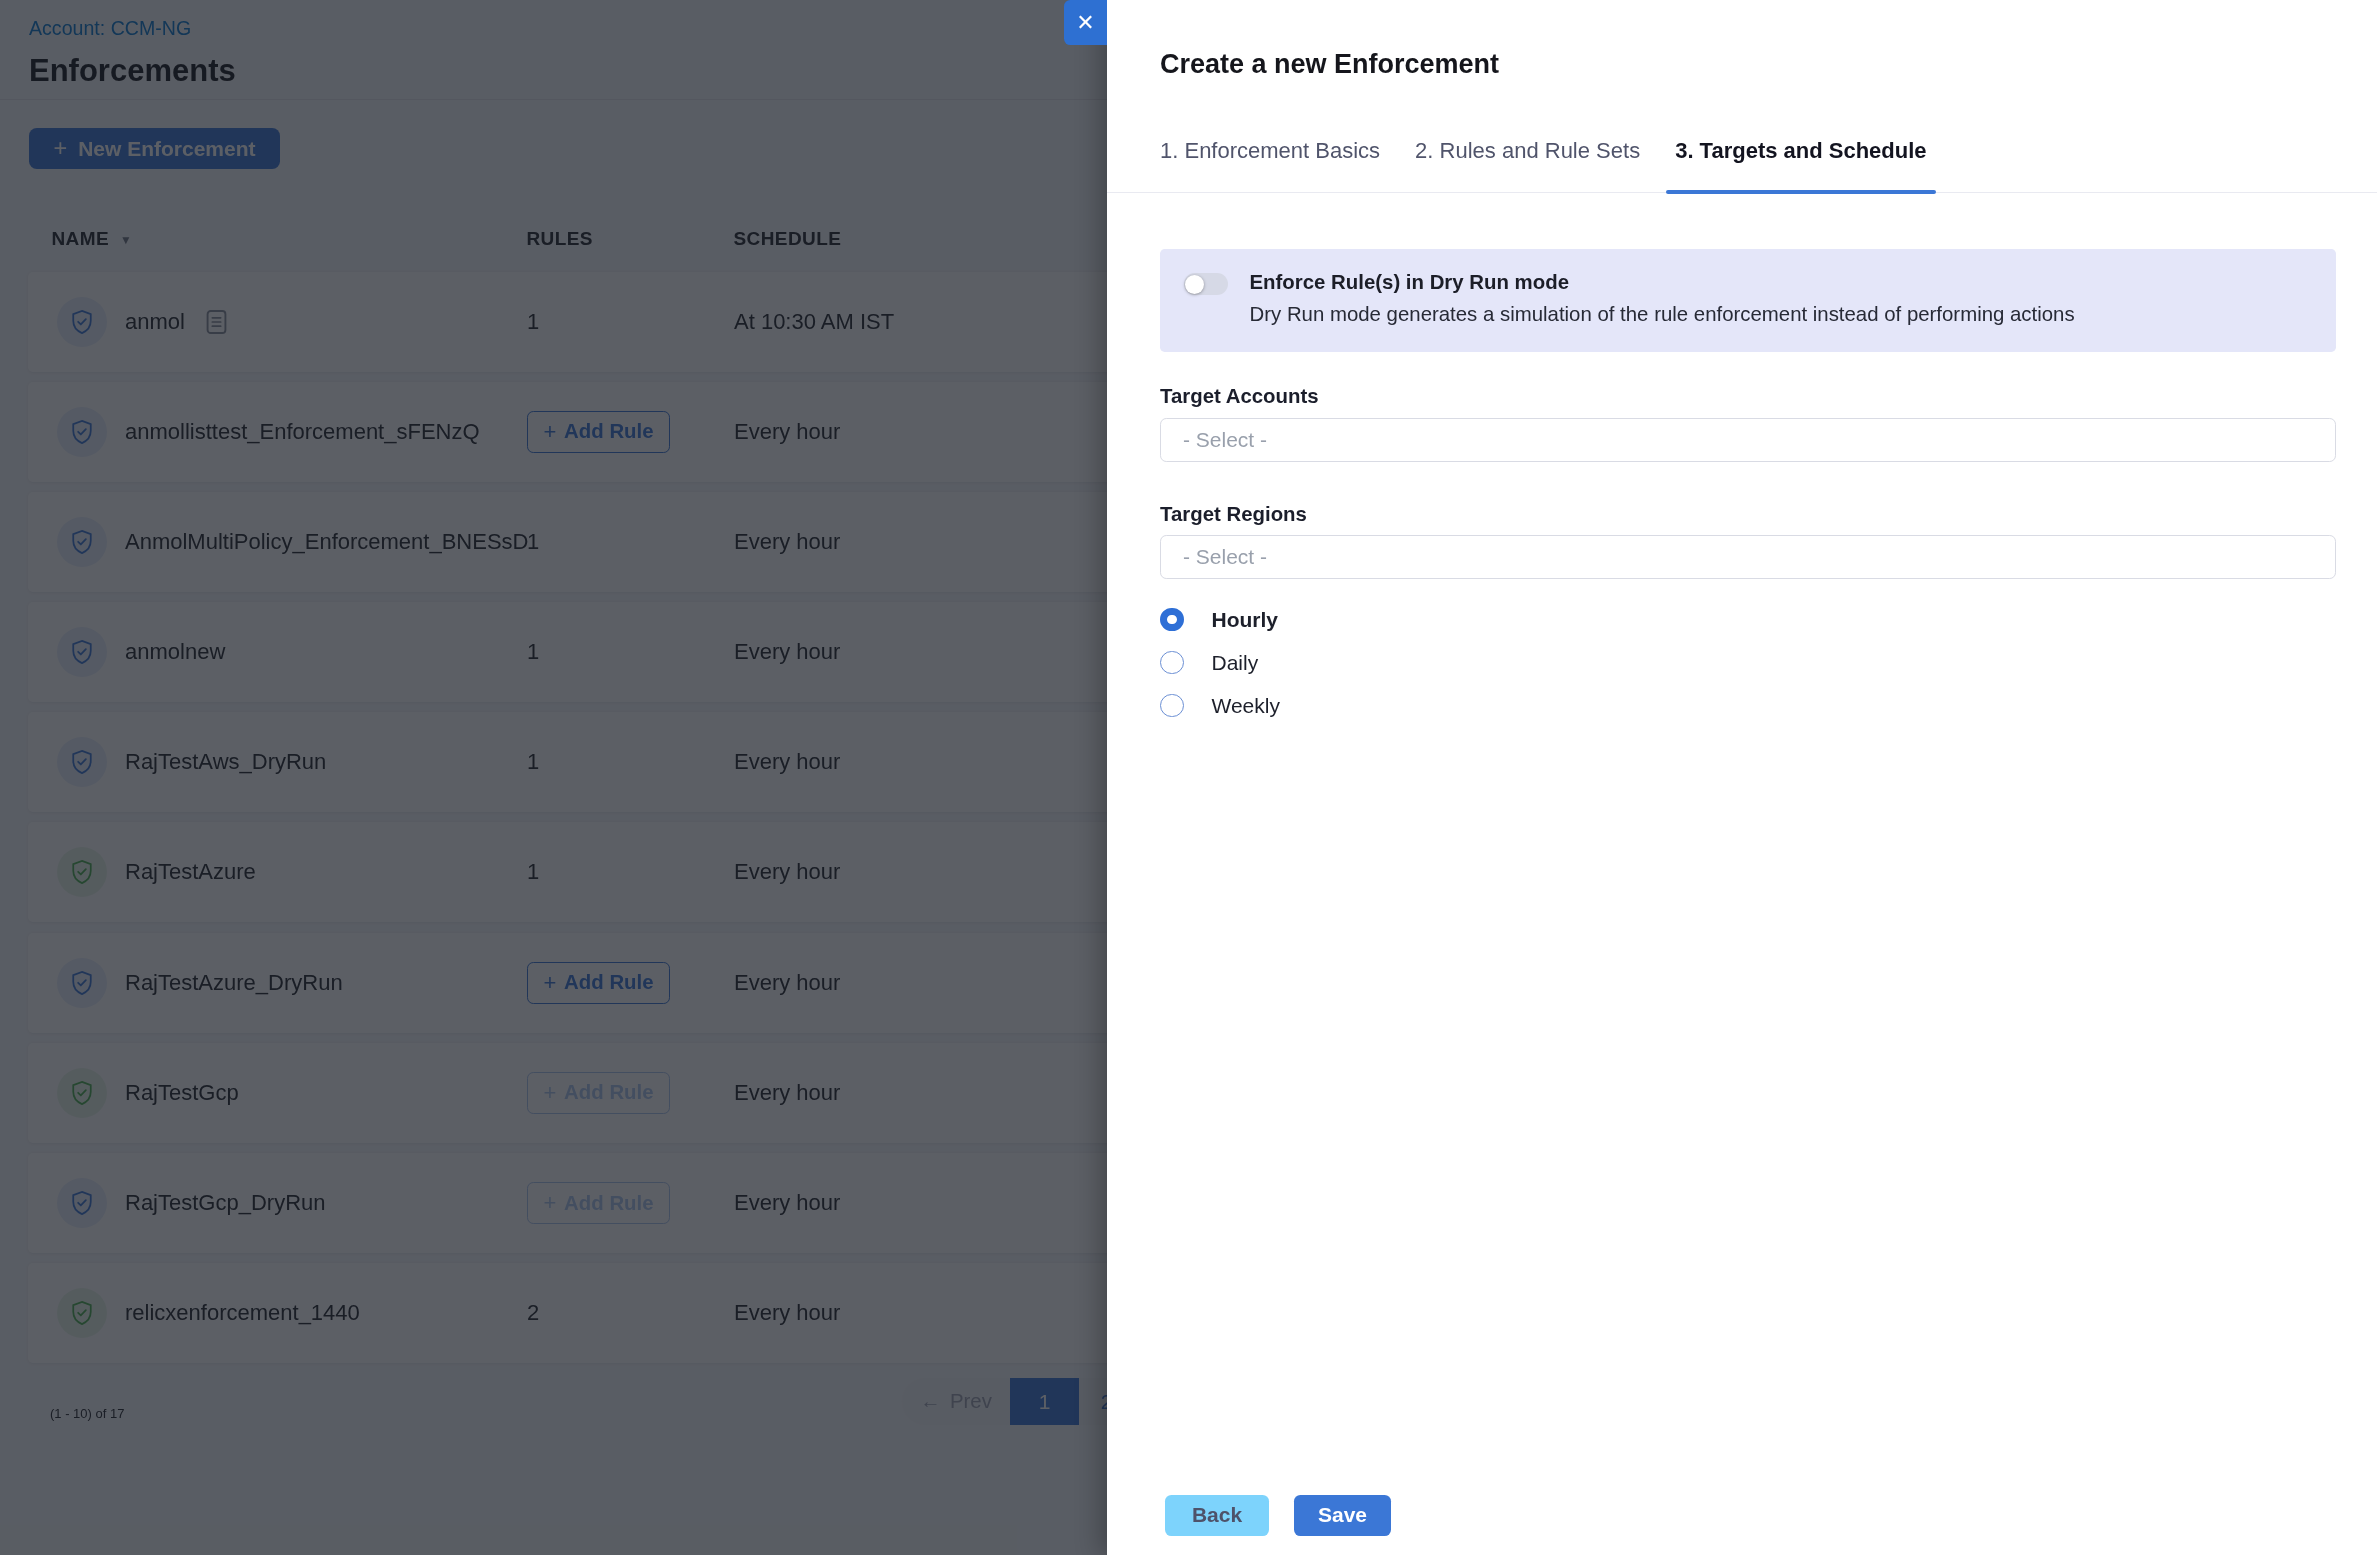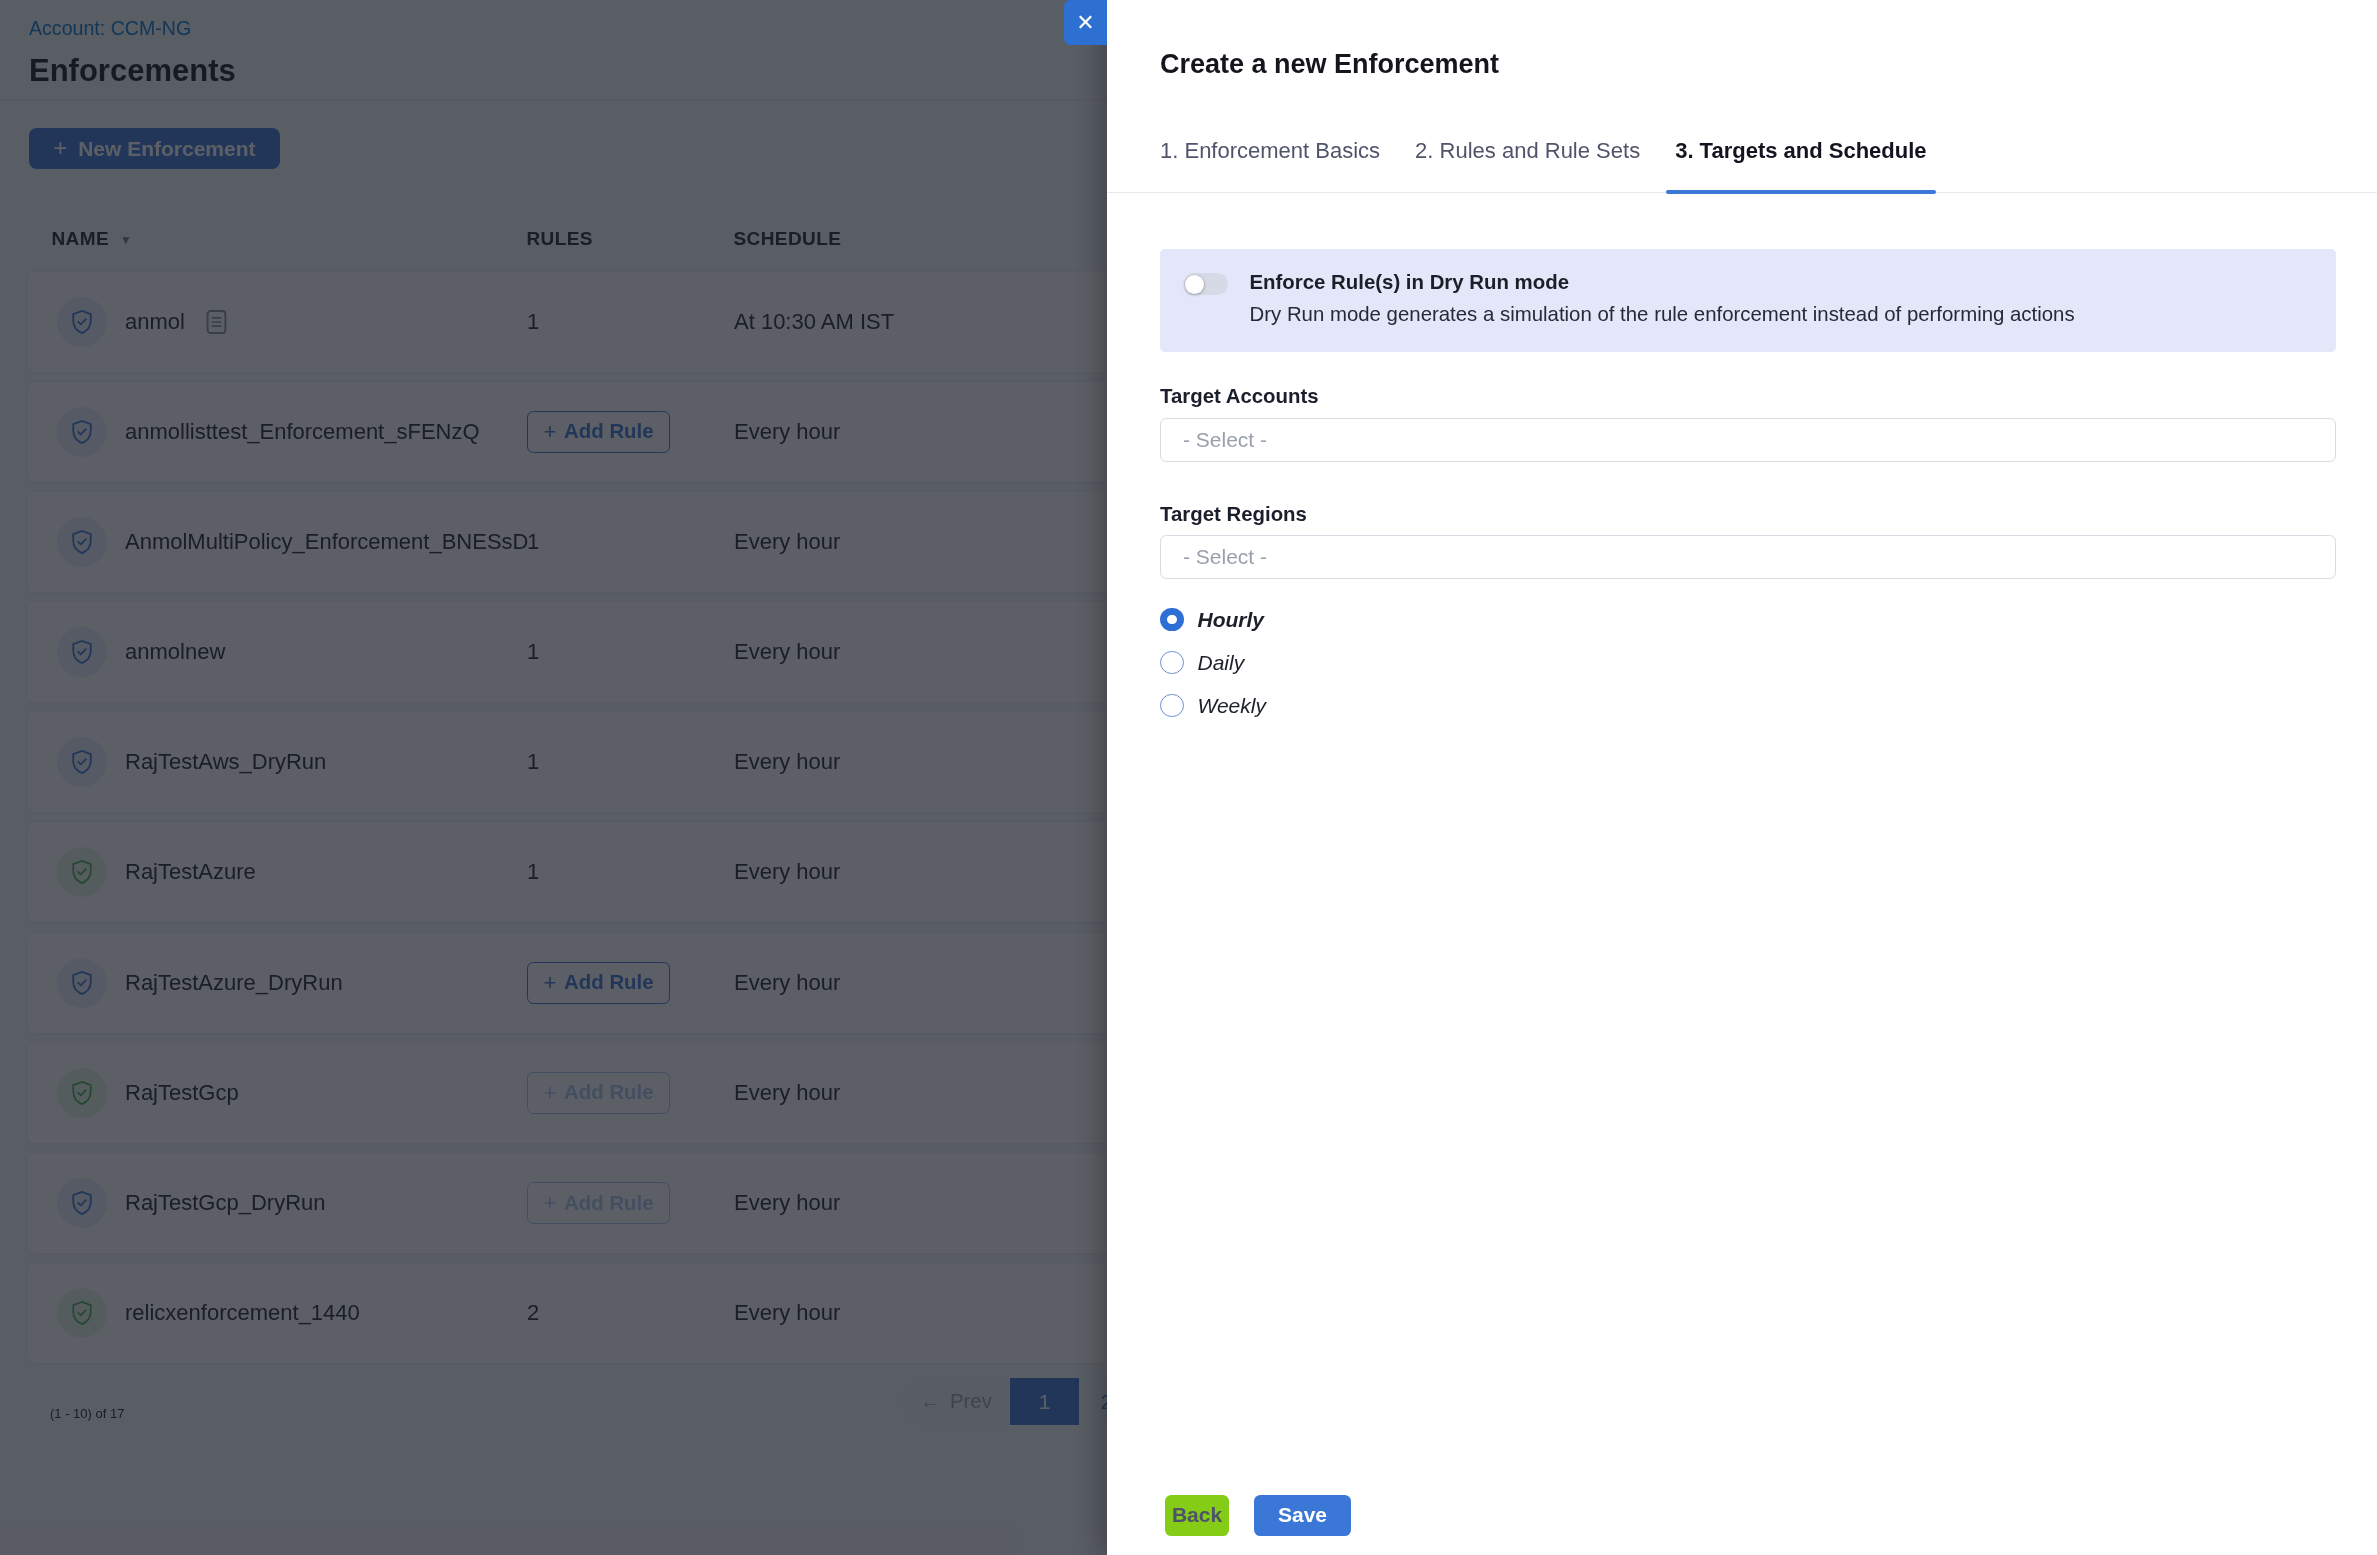--- a/index.html
+++ b/index.html
@@ -82,29 +82,29 @@
   .dryrun-desc { margin-top:9.4px; font-size:20.4px; color:#272a36; line-height:22px; }
 
   .field-label { margin-top:33px; font-size:20.4px; font-weight:700; color:#1b1e2b; }
   .field-label.spaced { margin-top:41px; }
   .select-input { display:block; width:100%; height:44px; margin-top:9.4px; border:1.6px solid #d9dbe4;
     border-radius:6.3px; background:#fff; padding:0 22px; font-family:inherit; font-size:21px; color:#2a2d38;
     outline:none; cursor:pointer; }
   .select-input::placeholder { color:#99a0ac; }
 
   .radio-list { margin-top:19px; }
-  .radio-row { display:flex; align-items:center; gap:14px; height:43px; cursor:pointer;font-style:italic; }
+  .radio-row { display:flex; align-items:center; gap:28px; height:43px; cursor:pointer; }
   .radio { width:23.5px; height:23.5px; border-radius:50%; background:#fff; flex:0 0 auto; }
   .radio-selected { border:7px solid #2e6fd6; }
   .radio-unselected { border:1.6px solid #6b8fd4; }
   .radio-label { font-size:21px; color:#1d202b; }
   .rlabel-selected { font-weight:700; }
 
   .drawer-footer { position:absolute; left:58px; bottom:20.4px; display:flex; gap:25px; }
-  .btn-back { width:64px; height:41px; background:#84cc16; border:none; border-radius:6.3px;
+  .btn-back { width:104px; height:41px; background:#7dd3fc; border:none; border-radius:6.3px;
     color:#4e526a; font-family:inherit; font-size:21px; font-weight:700; cursor:pointer; }
   .btn-save { width:97px; height:41px; background:#3b77d6; border:none; border-radius:6.3px;
     color:#fff; font-family:inherit; font-size:21px; font-weight:700; cursor:pointer; }
 </style>
 </head>
 <body>
 
 <div class="page">
   <div class="page-header">
     <a class="account-link">Account: CCM-NG</a>

